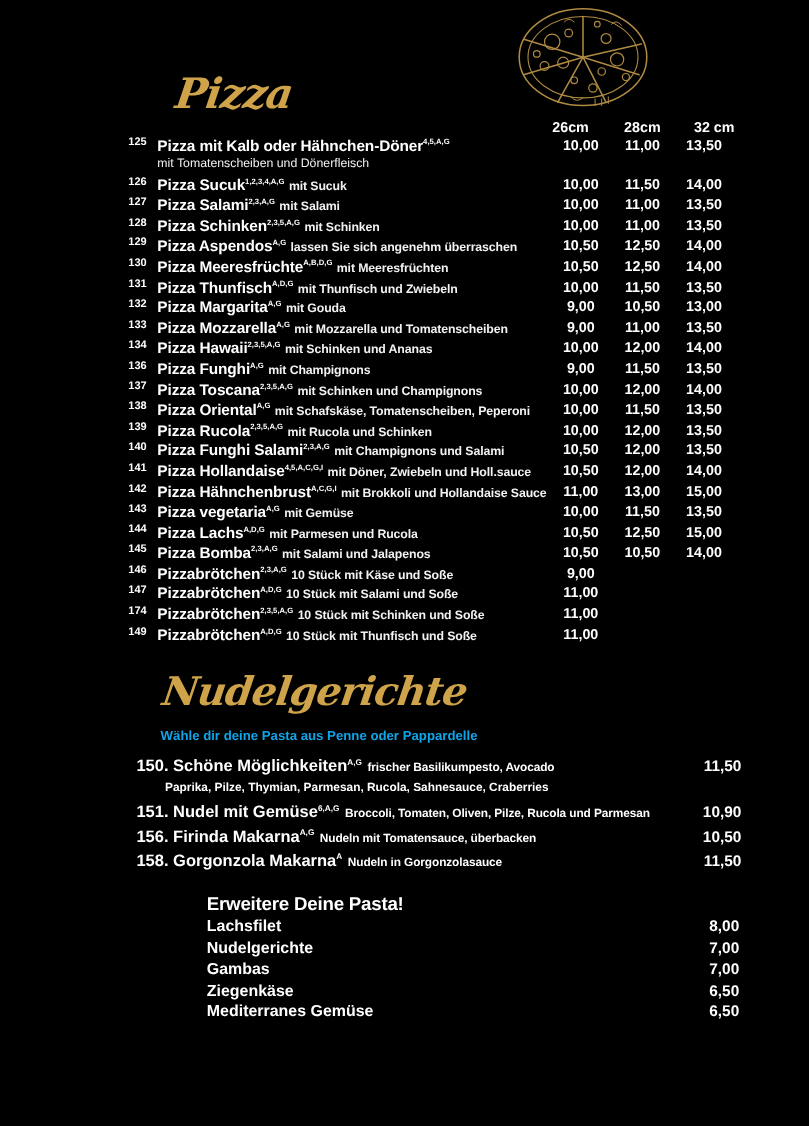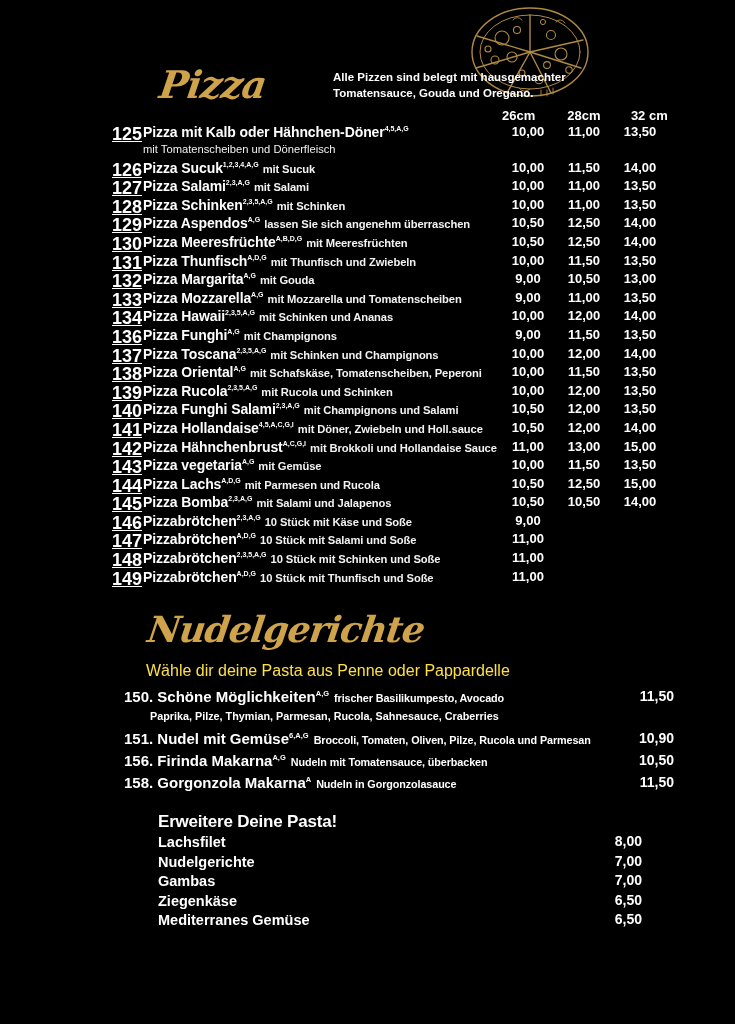--- a/index.html
+++ b/index.html
@@ -90,24 +90,23 @@
   }
   .row {
     position: relative;
     height: 18.6px;
     white-space: nowrap;
   }
   .row .num {
     position: absolute;
     left: 0;
     width: 26px;
-    text-align: right;
-    font-size: 18px;
-    font-weight: bold;
-    text-decoration: underline;
+    text-align: center;
+    font-size: 10px;
+    font-weight: bold;
   }
   .row .name {
     position: absolute;
     left: 31px;
     font-size: 14px;
     font-weight: bold;
     letter-spacing: -0.1px;
   }
   .row .name sup {
     font-size: 7px;
@@ -141,23 +140,23 @@
     font-size: 11.2px;
     color: #f2f2f2;
     white-space: nowrap;
   }
 
   
   .pasta-sub {
     position: absolute;
     left: 146px;
     top: 662px;
-    font-size: 16px;
-    font-weight: normal;
-    color: #fde047;
+    font-size: 12px;
+    font-weight: bold;
+    color: #0ea5e9;
     white-space: nowrap;
   }
   .pasta-list {
     position: absolute;
     left: 124px;
     top: 688px;
     width: 552px;
   }
   .prow {
     position: relative;
@@ -193,21 +192,21 @@
     height: 20px;
     padding-left: 26px;
     font-size: 10.8px;
     font-weight: bold;
     white-space: nowrap;
   }
 
   
   .extras {
     position: absolute;
-    left: 158px;
+    left: 188px;
     top: 812px;
     width: 484px;
   }
   .extras-title {
     font-size: 17px;
     font-weight: bold;
     margin-bottom: 1px;
     letter-spacing: -0.2px;
   }
   .erow {
@@ -257,21 +256,20 @@
       <circle cx="88" cy="20" r="2.6" stroke-width="1"></circle>
       <path d="M58 18 q4 -5 9 0" stroke-width="0.9"></path>
       <path d="M101 20 q4 -5 9 1" stroke-width="0.9"></path>
       <path d="M64 86 q5 6 11 1" stroke-width="0.9"></path>
       <path d="M86 88 l0 6 M92 88 l0 6 M98 86 l0 6" stroke-width="0.9"></path>
     </g>
   </svg>
 
   <div class="script-title" id="pizza-title">Pizza</div>
 
-  <div class="intro-note">Alle Pizzen sind belegt mit hausgemachter Tomatensauce, Gouda und Oregano.</div>
 
   <div class="size-header">
     <span>26cm</span>
     <span>28cm</span>
     <span>32 cm</span>
   </div>
 
   <div class="pizza-list" id="pizza-list">
       <div class="row">
         <div class="num">125</div>
@@ -466,21 +464,21 @@
       <div class="row">
         <div class="num">147</div>
         <div class="name">Pizzabrötchen<sup>A,D,G</sup><span class="desc">10 Stück  mit Salami und Soße</span></div>
         <div class="prices">
           <span>11,00</span>
           <span></span>
           <span></span>
         </div>
       </div>
       <div class="row">
-        <div class="num">148</div>
+        <div class="num">174</div>
         <div class="name">Pizzabrötchen<sup>2,3,5,A,G</sup><span class="desc">10 Stück  mit Schinken und Soße</span></div>
         <div class="prices">
           <span>11,00</span>
           <span></span>
           <span></span>
         </div>
       </div>
       <div class="row">
         <div class="num">149</div>
         <div class="name">Pizzabrötchen<sup>A,D,G</sup><span class="desc">10 Stück mit Thunfisch und Soße</span></div>

